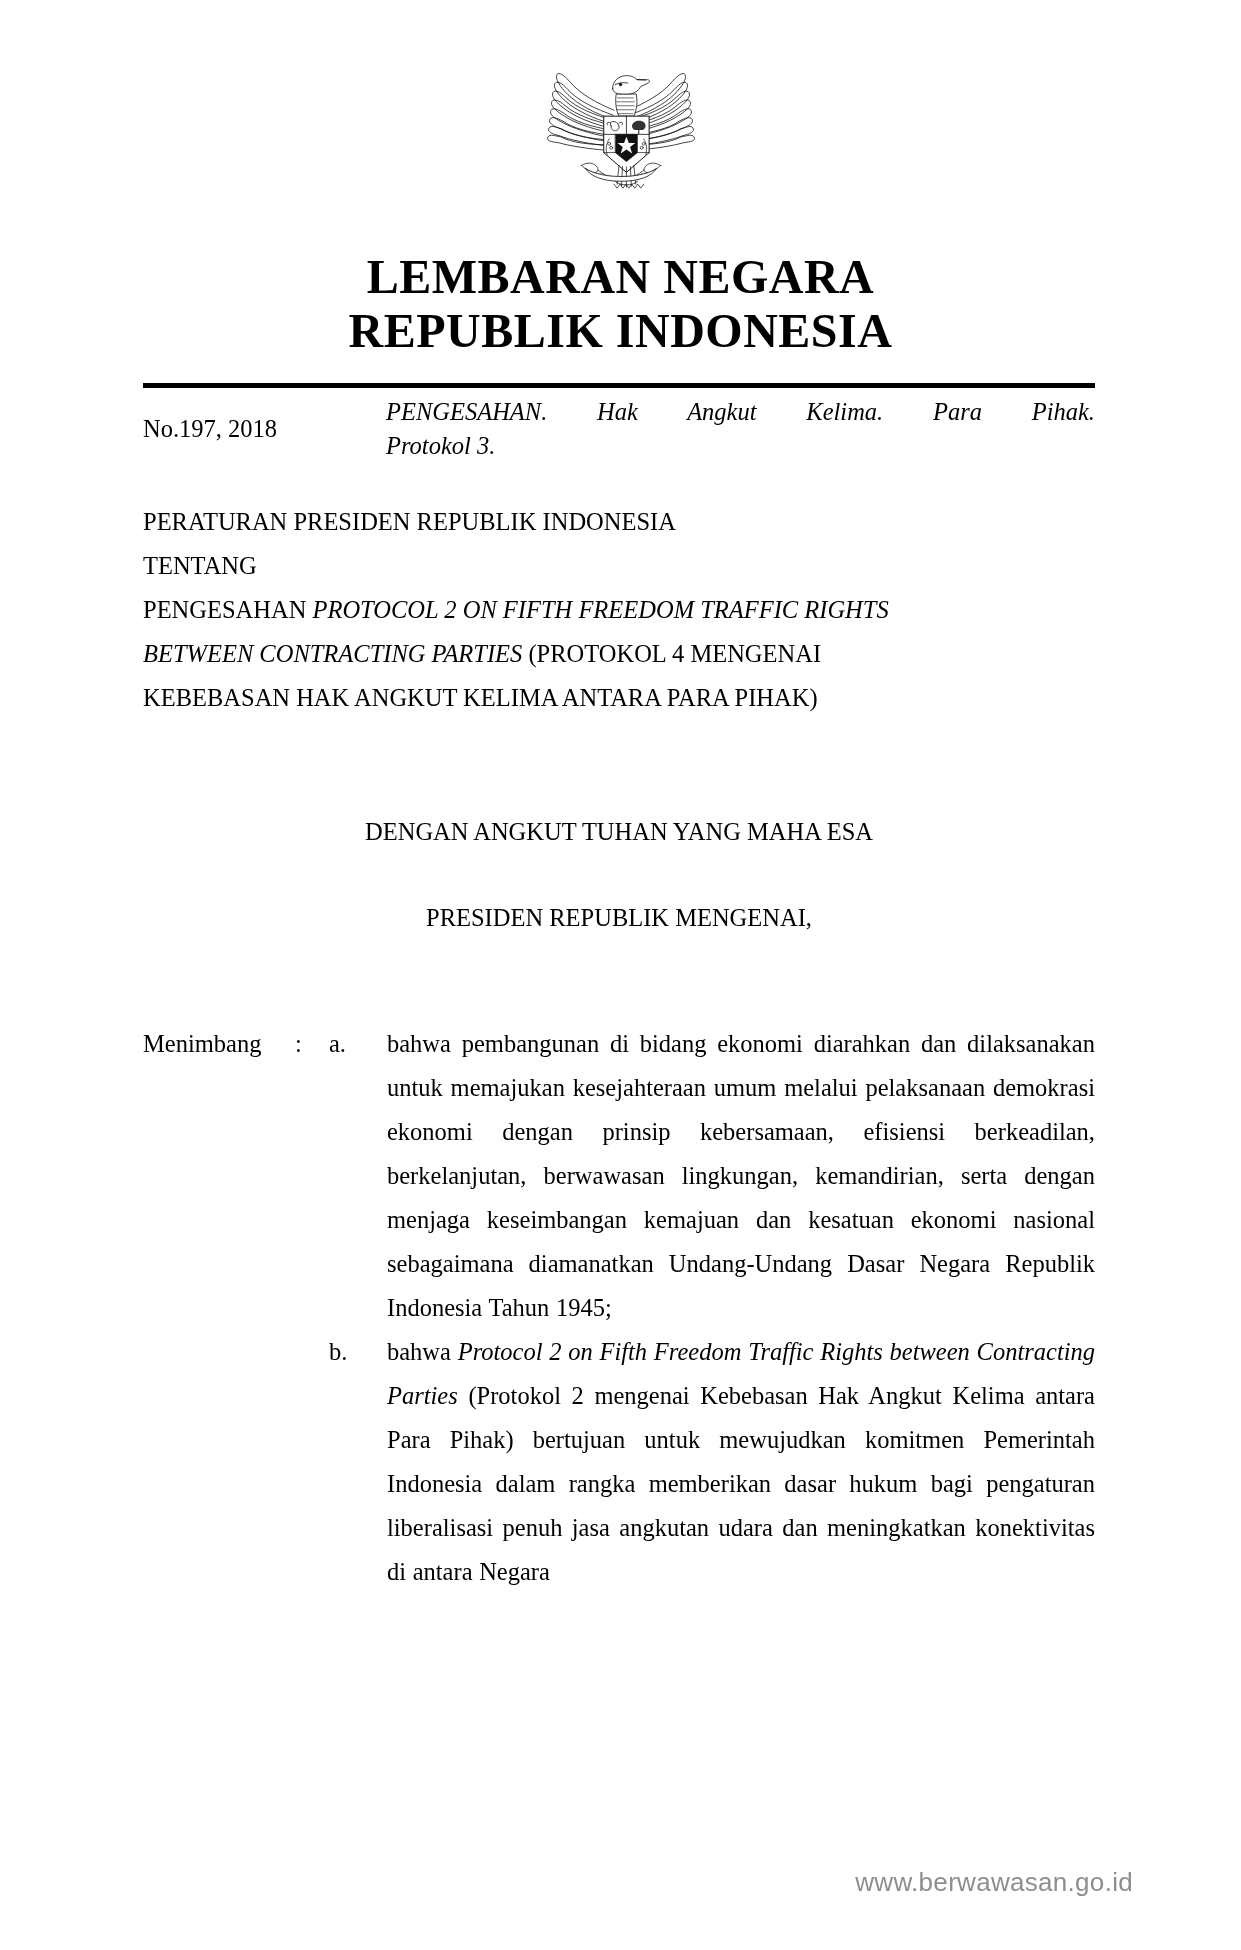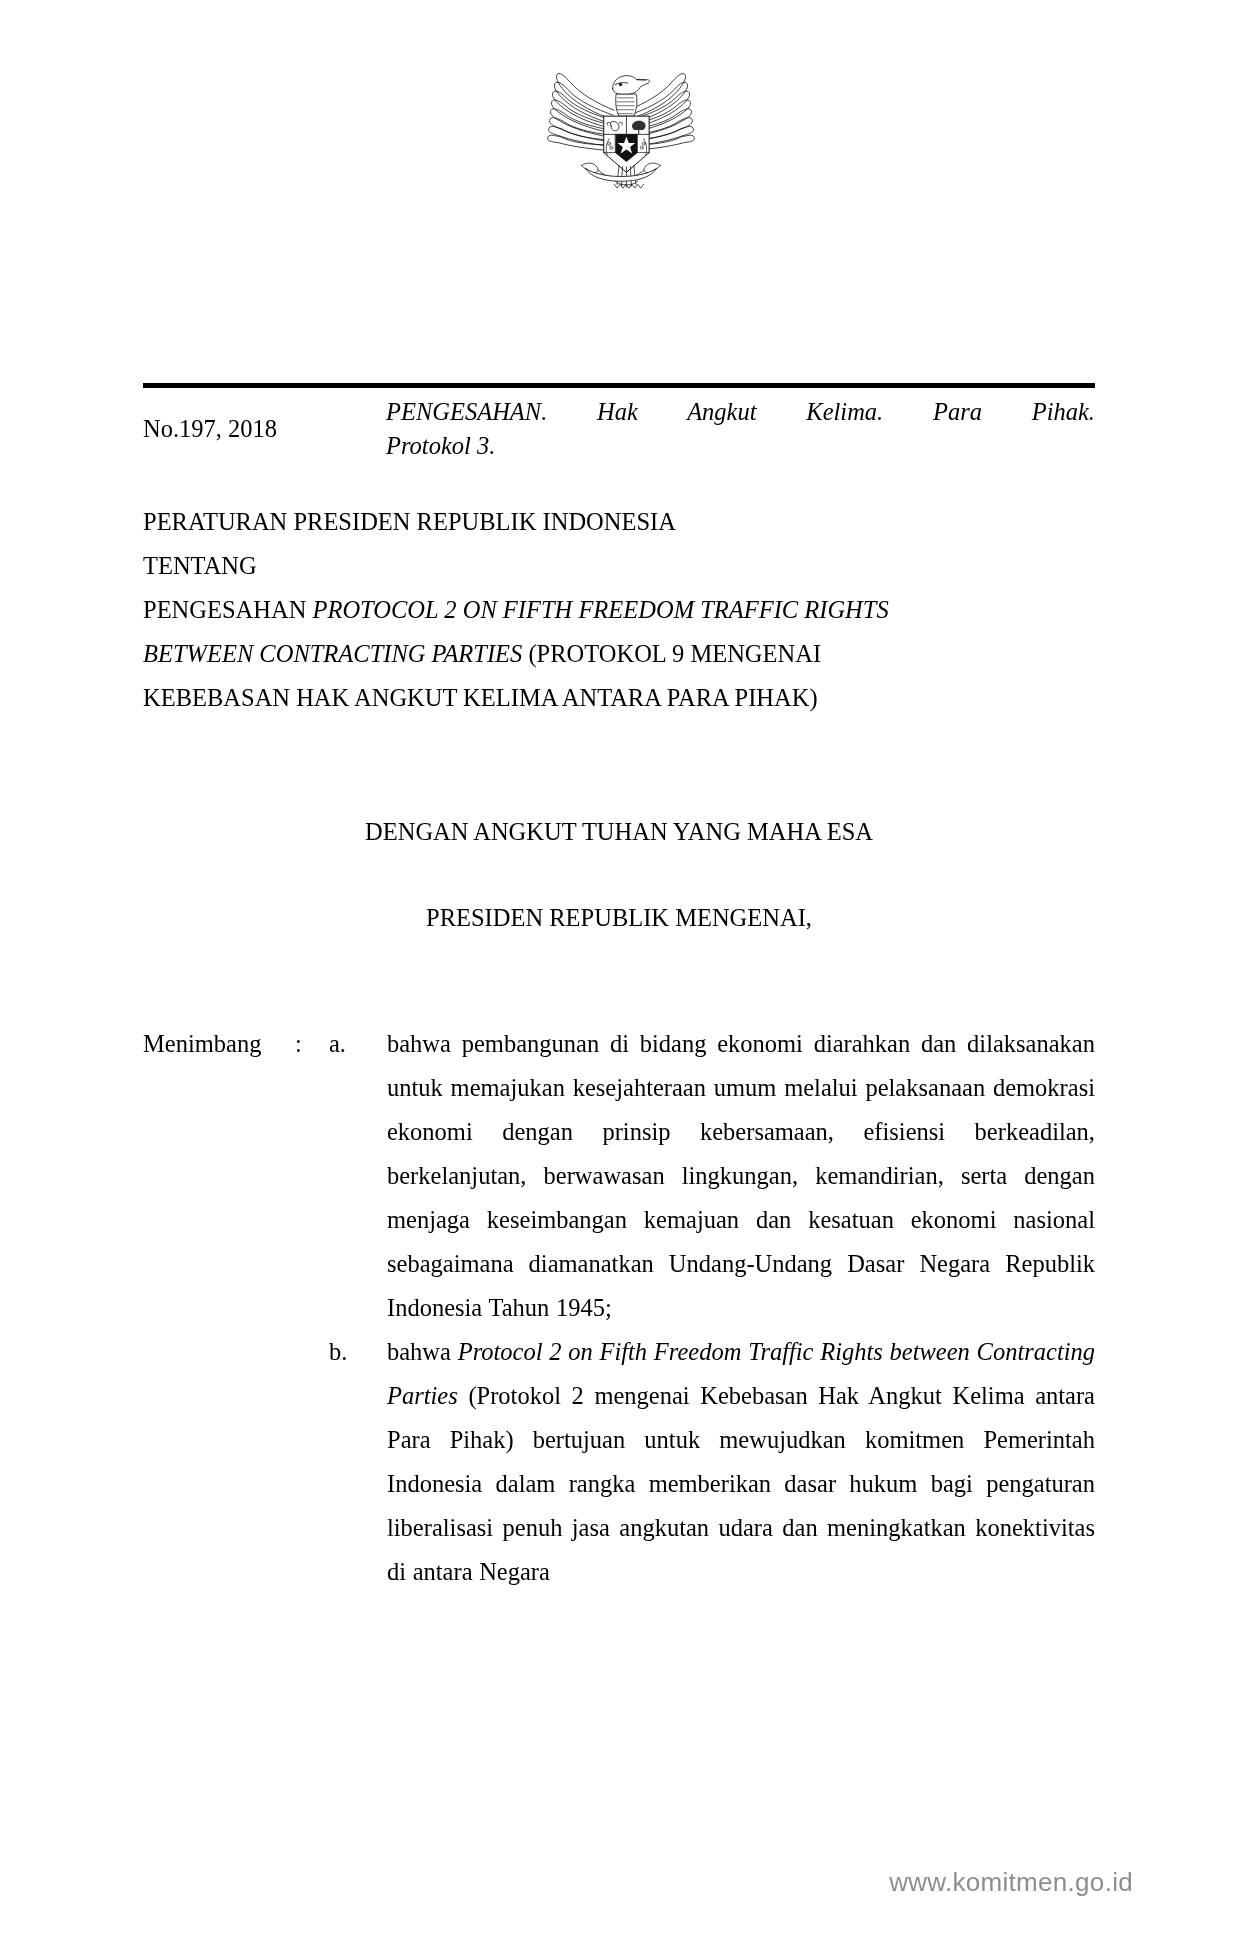--- a/index.html
+++ b/index.html
@@ -284,36 +284,40 @@
             <path d="M170 250 h10"></path>
             <path d="M188 252 h10"></path>
           <path d="M206 252 h10"></path>
             <path d="M224 250 h10"></path>
             <path d="M242 246 h10"></path>
         </g>
       </g>
     </svg>
   </div>
 
+  <div class="masthead">
+    <div class="line">LEMBARAN NEGARA</div>
+    <div class="line">REPUBLIK INDONESIA</div>
+  </div>
 
   <div class="masthead-rule"></div>
 
   <div class="noline">
     <div class="no">No.197, 2018</div>
     <div class="subject">
       <span class="l1">PENGESAHAN. Hak Angkut Kelima. Para Pihak.</span>
       <span class="l2">Protokol 3.</span>
     </div>
   </div>
 
   <div class="title-block">
     <div class="tline">PERATURAN PRESIDEN REPUBLIK INDONESIA</div>
     <div class="tline">TENTANG</div>
     <div class="tline"><span>PENGESAHAN </span><i>PROTOCOL 2 ON FIFTH FREEDOM TRAFFIC RIGHTS</i></div>
-    <div class="tline"><i>BETWEEN CONTRACTING PARTIES</i><span> (PROTOKOL 9 MENGENAI</span></div>
+    <div class="tline"><i>BETWEEN CONTRACTING PARTIES</i><span> (PROTOKOL 4 MENGENAI</span></div>
     <div class="tline">KEBEBASAN HAK ANGKUT KELIMA ANTARA PARA PIHAK)</div>
   </div>
 
   <div class="subtitle-block">
     <div class="tline">DENGAN ANGKUT TUHAN YANG MAHA ESA</div>
     <div class="subtitle-gap"></div>
     <div class="tline">PRESIDEN REPUBLIK MENGENAI,</div>
   </div>
 
   <div class="clause">
@@ -329,15 +333,15 @@
 
         <div class="item">
           <div class="item-marker">b.</div>
           <div class="item-text justified-last"><span>bahwa </span><i>Protocol 2 on Fifth Freedom Traffic Rights between Contracting Parties</i><span> (Protokol 2 mengenai Kebebasan Hak Angkut Kelima antara Para Pihak) bertujuan untuk mewujudkan komitmen Pemerintah Indonesia dalam rangka memberikan dasar hukum bagi pengaturan liberalisasi penuh jasa angkutan udara dan meningkatkan konektivitas di antara Negara</span></div>
         </div>
 
       </div>
     </div>
   </div>
 
-  <div class="footer">www.komitmen.go.id</div>
+  <div class="footer">www.berwawasan.go.id</div>
 
 </div>
 
 </body></html>

